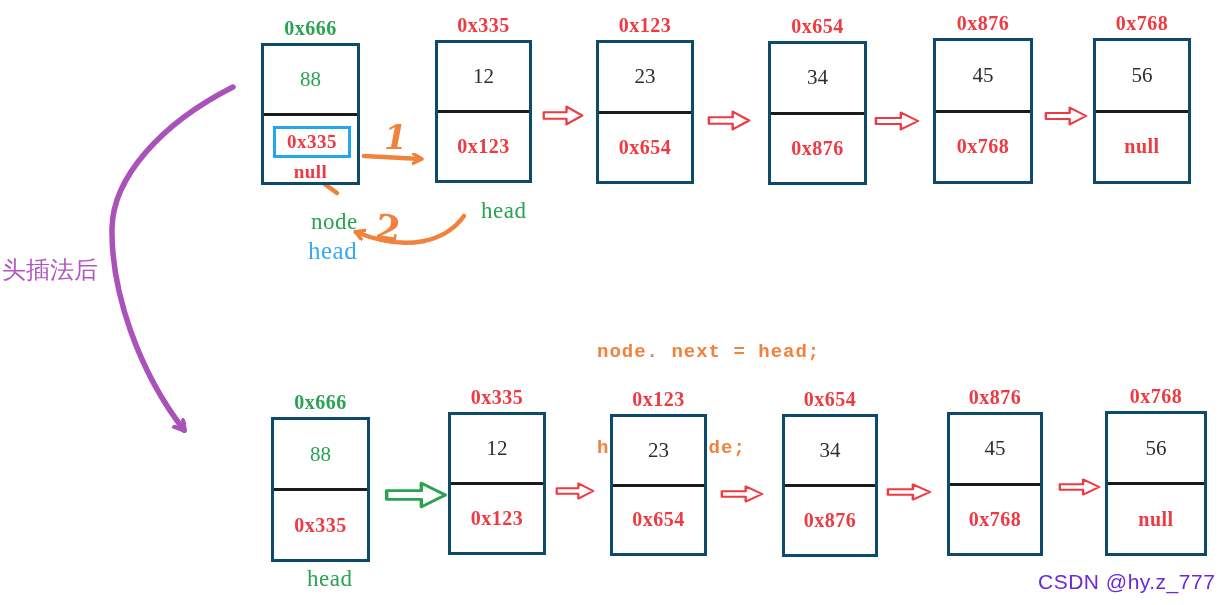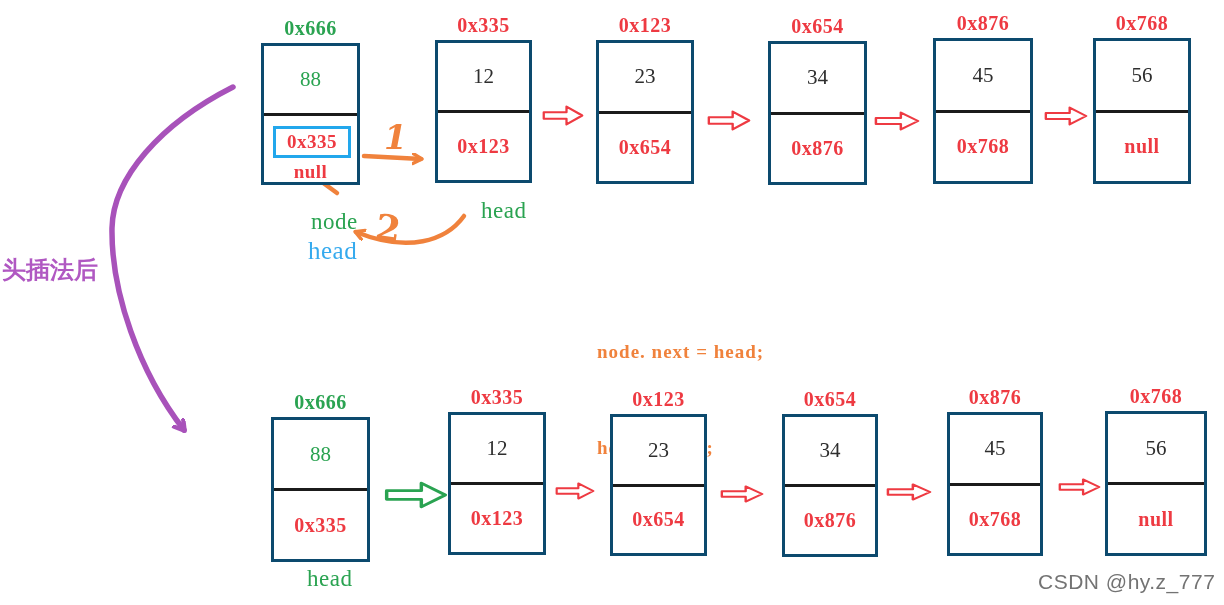--- a/index.html
+++ b/index.html
@@ -7,21 +7,21 @@
     position:relative;width:1224px;height:605px;background:#ffffff;overflow:hidden;
     font-family:"Liberation Serif", serif;
   }
   
   .c-green{color:#2aa351;text-align:center;}
   .c-red{color:#ee3a42;}
   .c-blue{color:#35aaee;}
   .c-orange{color:#f0823c;}
   .c-purple{color:#b058c2;}
   .c-dark{color:#2e2e2e;}
-  .c-gray{color:#737373;}
+  .c-gray{color:#6d28d9;}
 
   
   .node{position:absolute;text-align:center;}
   .addr{font-size:20px;font-weight:bold;line-height:24px;margin-bottom:3px;letter-spacing:.5px;}
   .box{border:3px solid #0c4a6e;background:#fff;display:flex;flex-direction:column;box-sizing:border-box;}
   .cell{flex:1;display:flex;align-items:center;justify-content:center;}
   .topcell{border-bottom:3px solid #1b1b1b;font-size:21px;}
   .botcell{font-size:20px;font-weight:bold;letter-spacing:.5px;}
   .valuetext{font-size:21px;}
 
@@ -34,24 +34,24 @@
   }
   .oldnext{position:absolute;left:0;width:100%;top:45px;font-weight:bold;font-size:19px;text-align:center;}
 
   
   .harrow{position:absolute;display:block;}
   .harrow svg{display:block;width:100%;height:100%;}
   .harrow path{fill:#ffffff;stroke:currentColor;stroke-width:2.6;stroke-linejoin:round;}
 
   
   .flabel{position:absolute;font-weight:normal;letter-spacing:.5px;margin-left:24px;}
-  .note{position:absolute;left:2px;top:254px;font-size:24px;font-weight:bold;
+  .note{position:absolute;left:2px;top:254px;font-size:24px;font-weight:normal;
         font-family:"Liberation Sans", sans-serif;}
   .code{position:absolute;left:597px;top:272px;font-size:19px;font-weight:bold;
-        line-height:32px;letter-spacing:1px;white-space:pre;}
+        line-height:32px;letter-spacing:1px;white-space:pre;font-family:Liberation Mono, monospace;}
   .watermark{position:absolute;left:1038px;top:570px;font-size:21px;
         font-family:"Liberation Sans", sans-serif;letter-spacing:.5px;}
 
   
   .overlay{position:absolute;left:0;top:0;width:1224px;height:605px;pointer-events:none;}
   .overlay text{font-family:"DejaVu Serif", serif;}
 </style>
 </head>
 <body>
 

